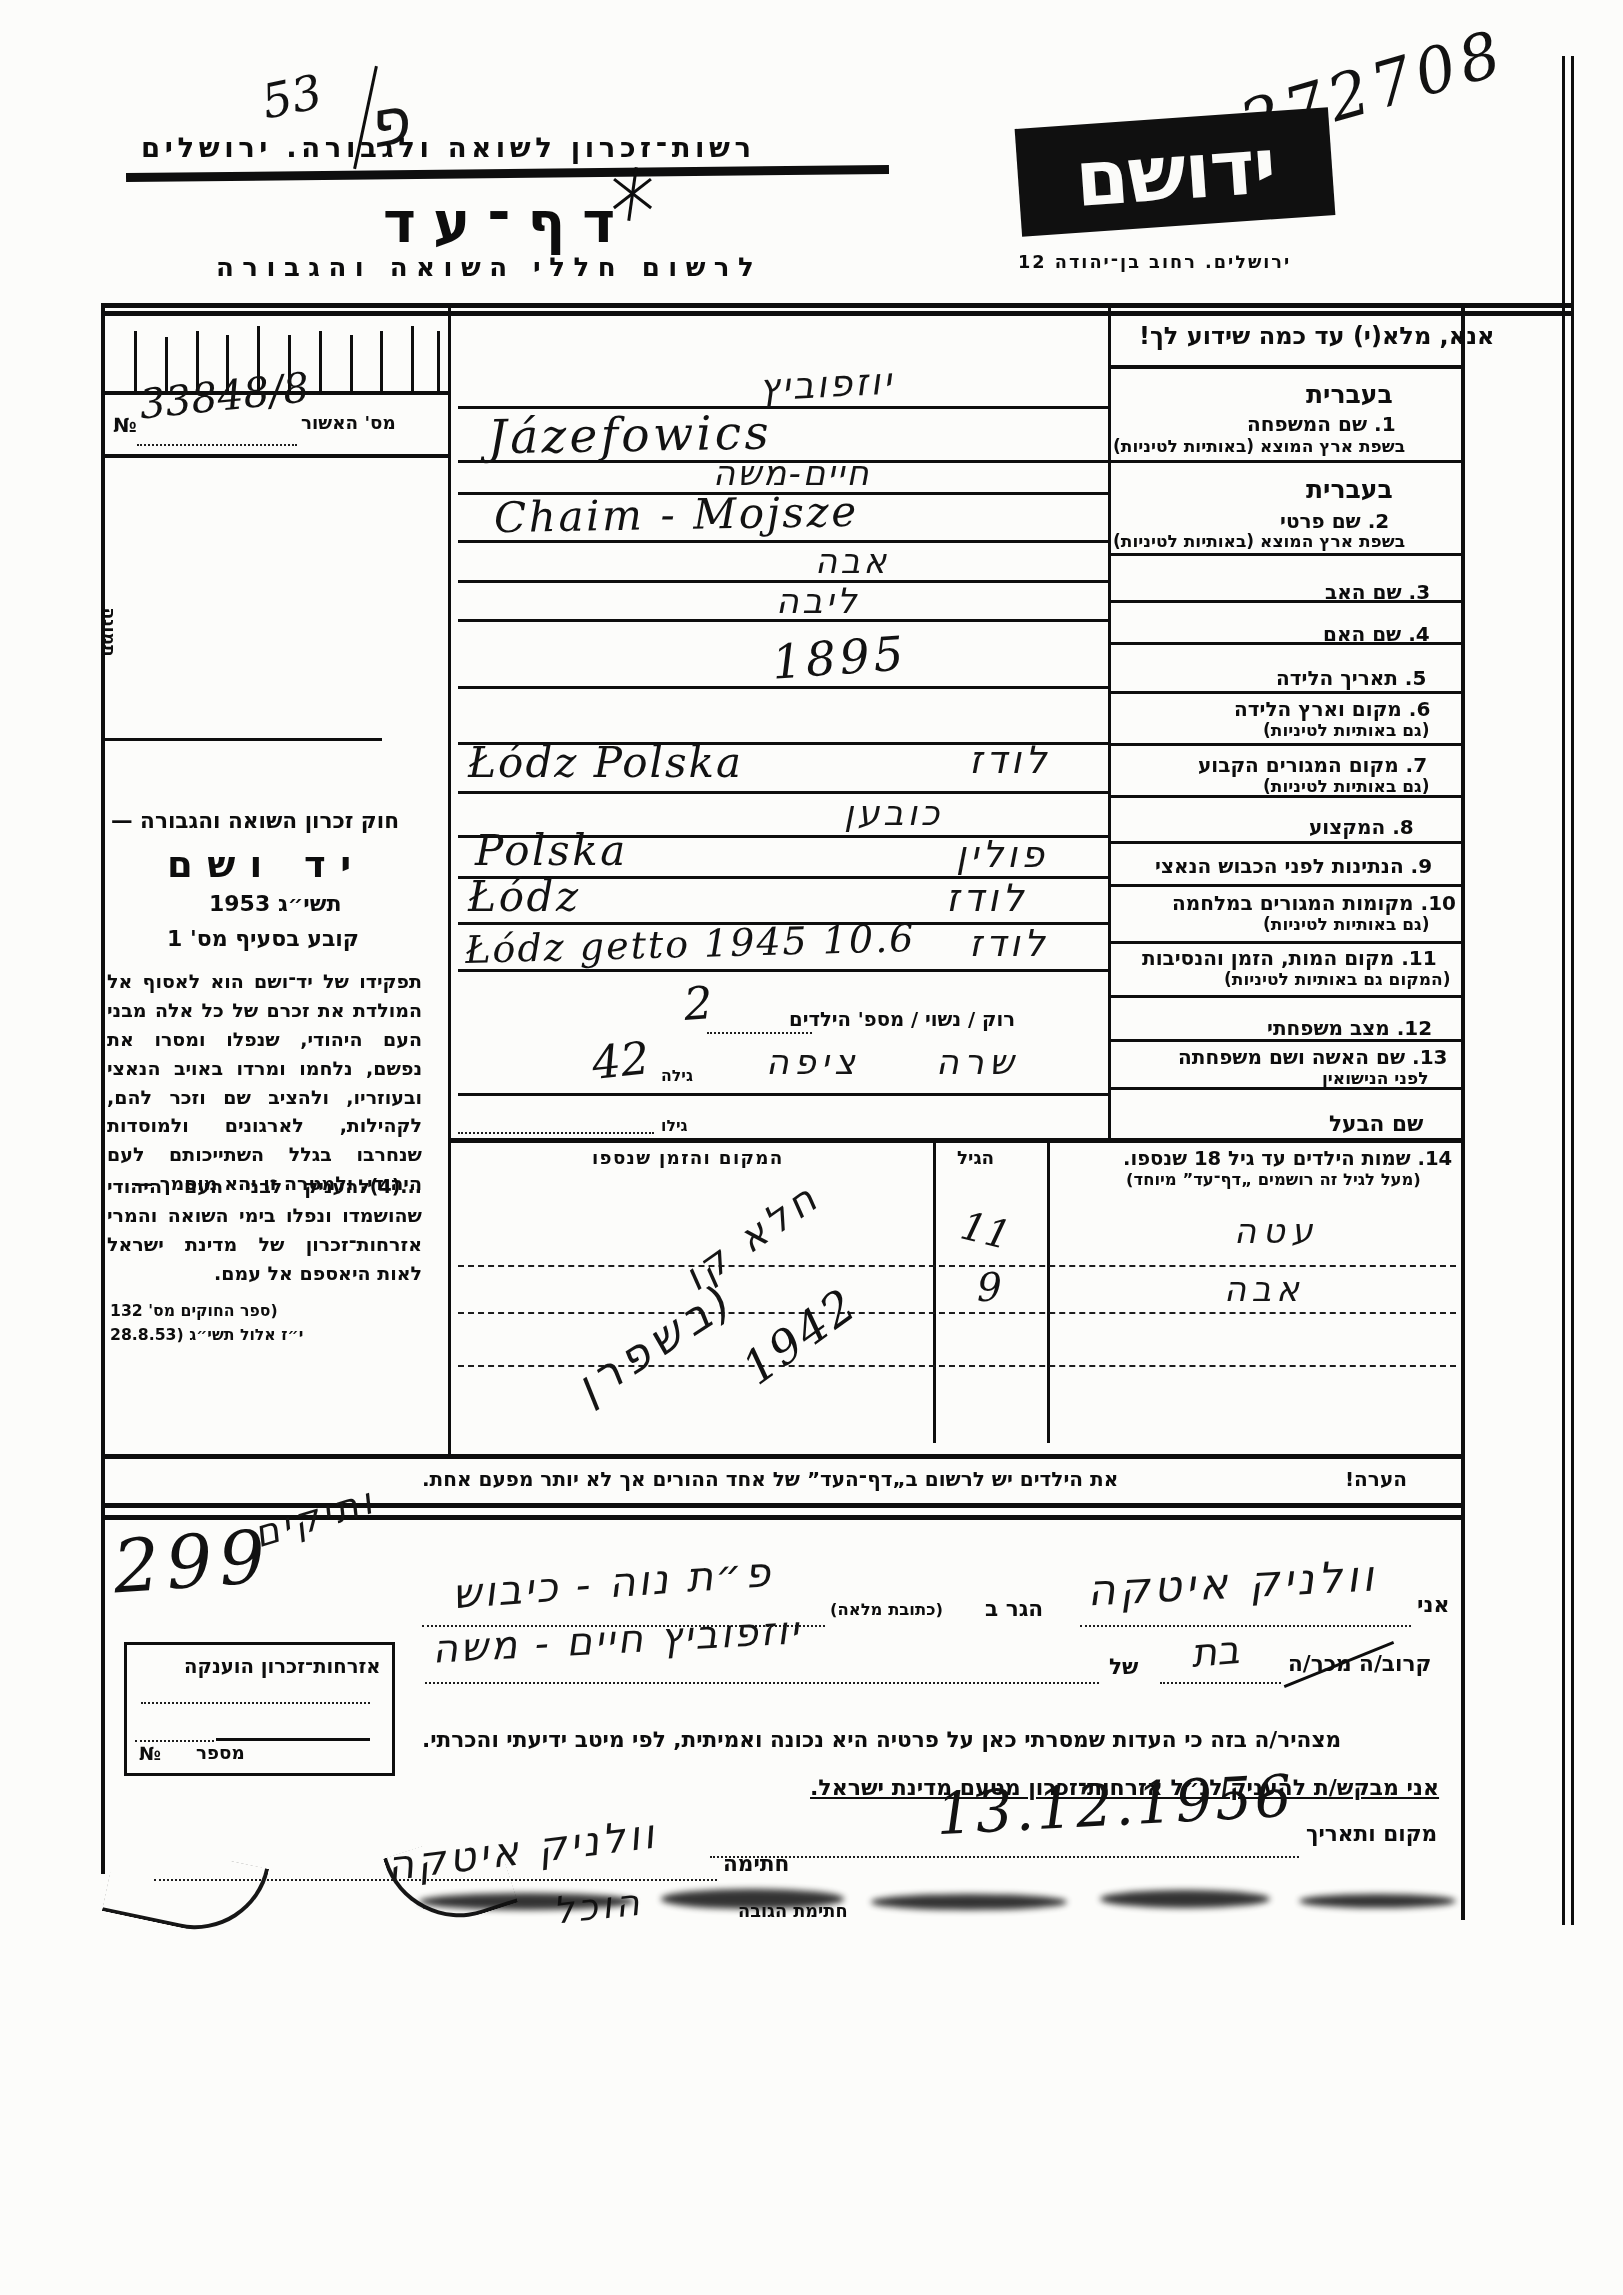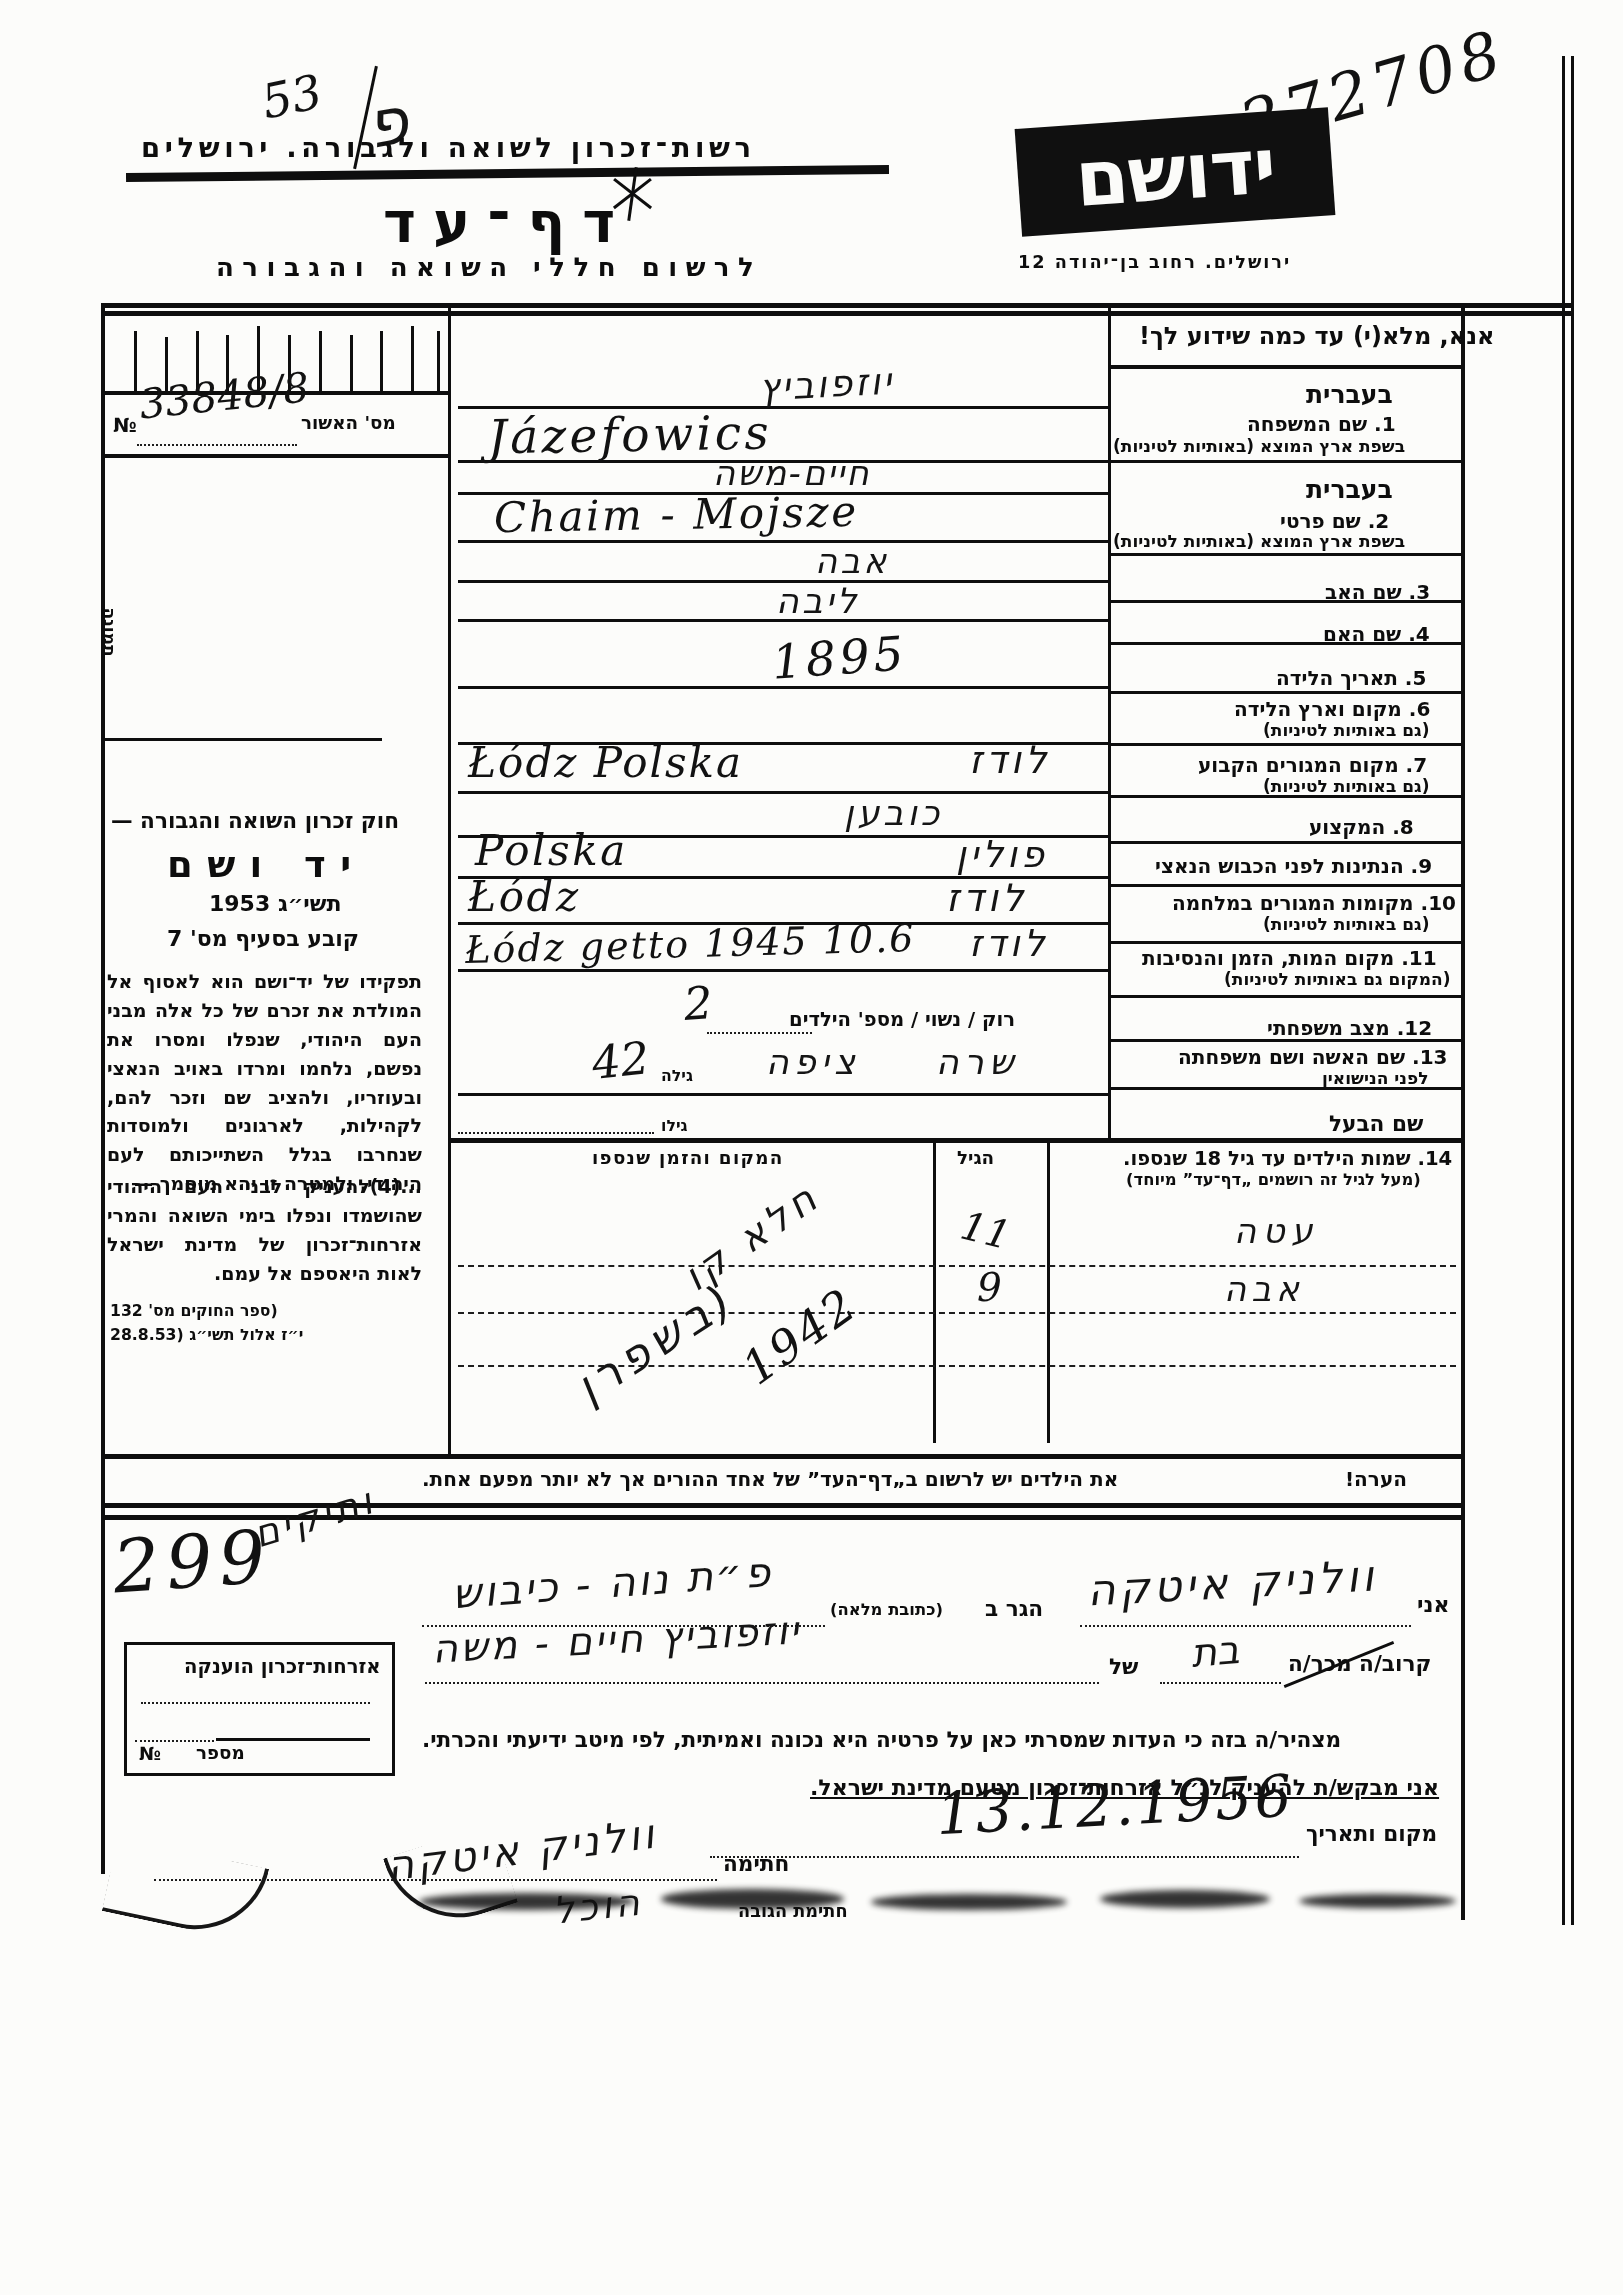--- a/index.html
+++ b/index.html
@@ -69,21 +69,21 @@
   <span class="pr" style="left:301px;top:412px;font-size:18.3px;">מס' האשור</span>
   <div class="dot" style="left:137px;top:444px;width:160px;"></div>
   <div class="ln" style="left:101px;top:454px;width:350px;height:3.9px;"></div>
 
   <span class="pr" style="left:85px;top:622px;font-size:17px;transform:rotate(90deg);transform-origin:center;">תמונה</span>
   <div class="ln" style="left:101px;top:738px;width:281px;height:3.3px;"></div>
 
   <span class="pr" style="left:111px;top:808px;font-size:21.6px;">חוק זכרון השואה והגבורה —</span>
   <span class="pr" style="left:167px;top:843px;font-size:37px;letter-spacing:14.4px;">יד ושם</span>
   <span class="pr" style="left:209px;top:891px;font-size:22px;">תשי״ג 1953</span>
-  <span class="pr" style="left:167px;top:926px;font-size:22px;">קובע בסעיף מס' 7</span>
+  <span class="pr" style="left:167px;top:926px;font-size:22px;">קובע בסעיף מס' 1</span>
   <div class="pr wrap" style="left:107px;top:967px;width:315px;font-size:19px;line-height:1.52;text-align:justify;white-space:normal;">תפקידו של יד־ושם הוא לאסוף אל המולדת את זכרם של כל אלה מבני העם היהודי, שנפלו ומסרו את נפשם, נלחמו ומרדו באויב הנאצי ובעוזריו, ולהציב שם וזכר להם, לקהילות, לארגונים ולמוסדות שנחרבו בגלל השתייכותם לעם היהודי, ולמטרה זו יהא מוסמך —</div>
   <div class="pr wrap" style="left:107px;top:1172px;width:315px;font-size:19px;line-height:1.52;text-align:justify;white-space:normal;">...(4)להעניק לבני העם היהודי שהושמדו ונפלו בימי השואה והמרי אזרחות־זכרון של מדינת ישראל לאות היאספם אל עמם.</div>
   <span class="pr" style="left:110px;top:1301px;font-size:15.7px;">(ספר החוקים מס' 132</span>
   <span class="pr" style="left:110px;top:1325px;font-size:15.7px;">י״ז אלול תשי״ג (28.8.53</span>
 
   <span class="pr" style="left:1139px;top:322px;font-size:24px;">אנא, מלא(י) עד כמה שידוע לך!</span>
   <div class="ln" style="left:1111px;top:365px;width:350px;height:3.9px;"></div>
 
   <span class="pr" style="left:1306px;top:380px;font-size:25px;">בעברית</span>
   <span class="pr" style="left:1247px;top:412px;font-size:20px;">1. שם המשפחה</span>

